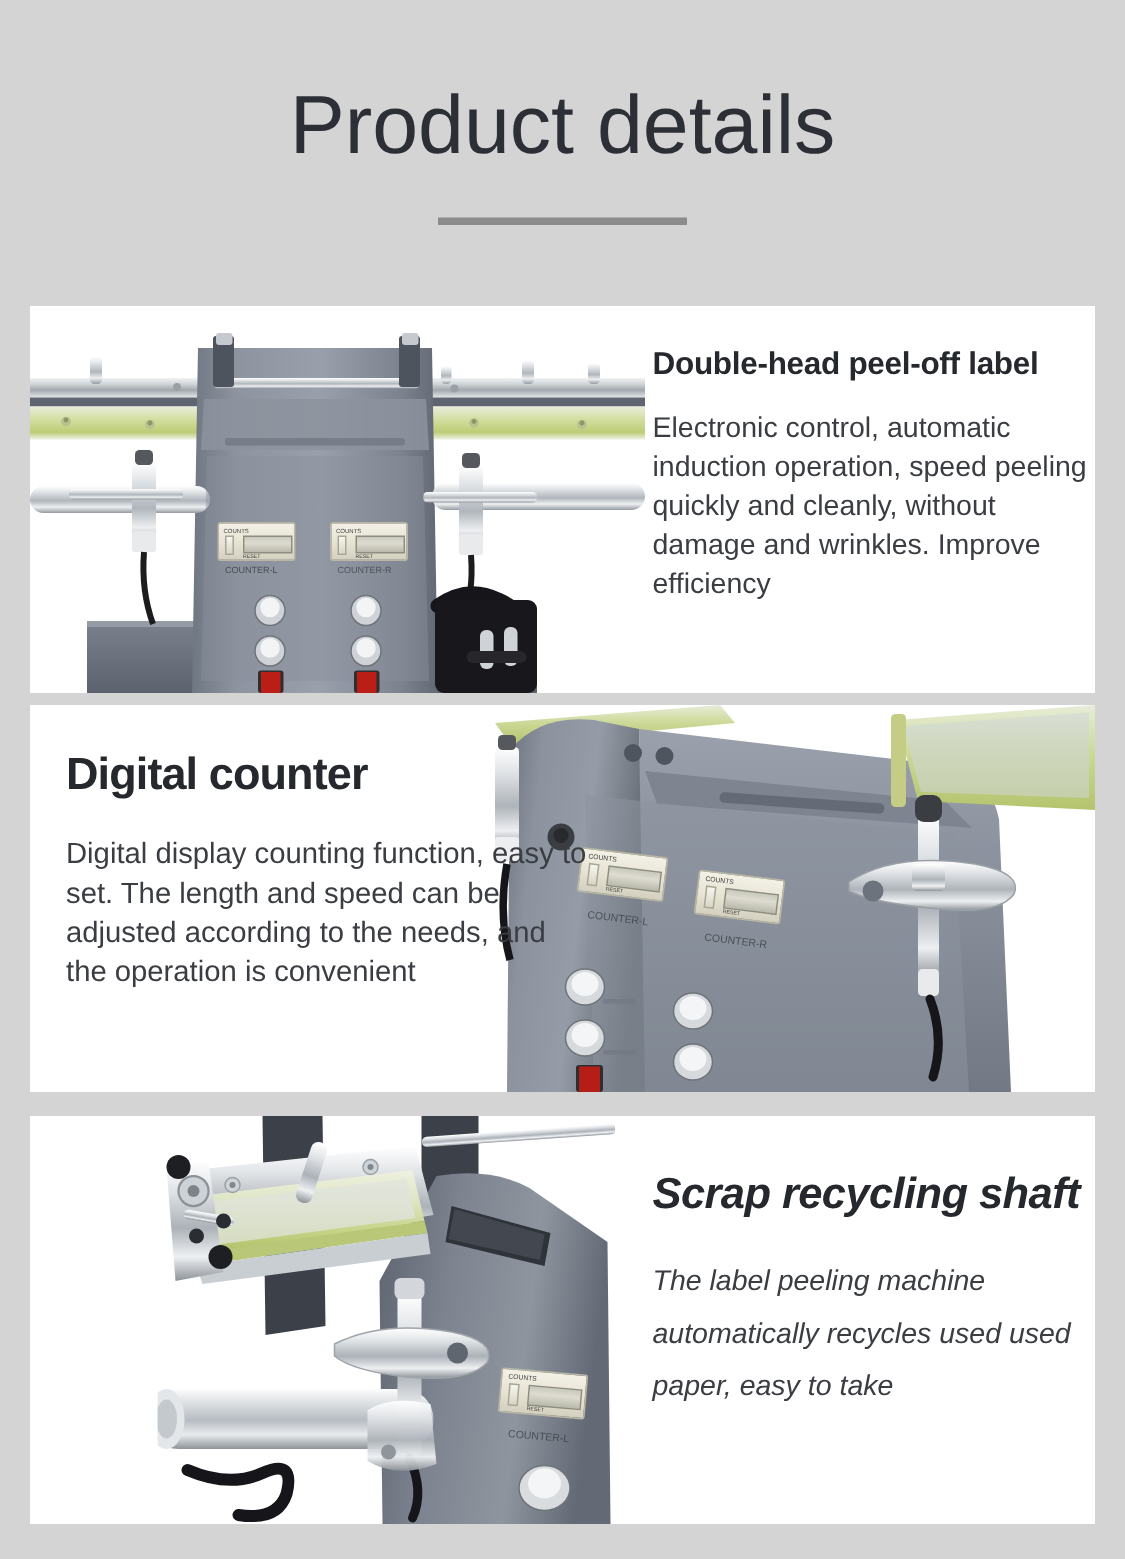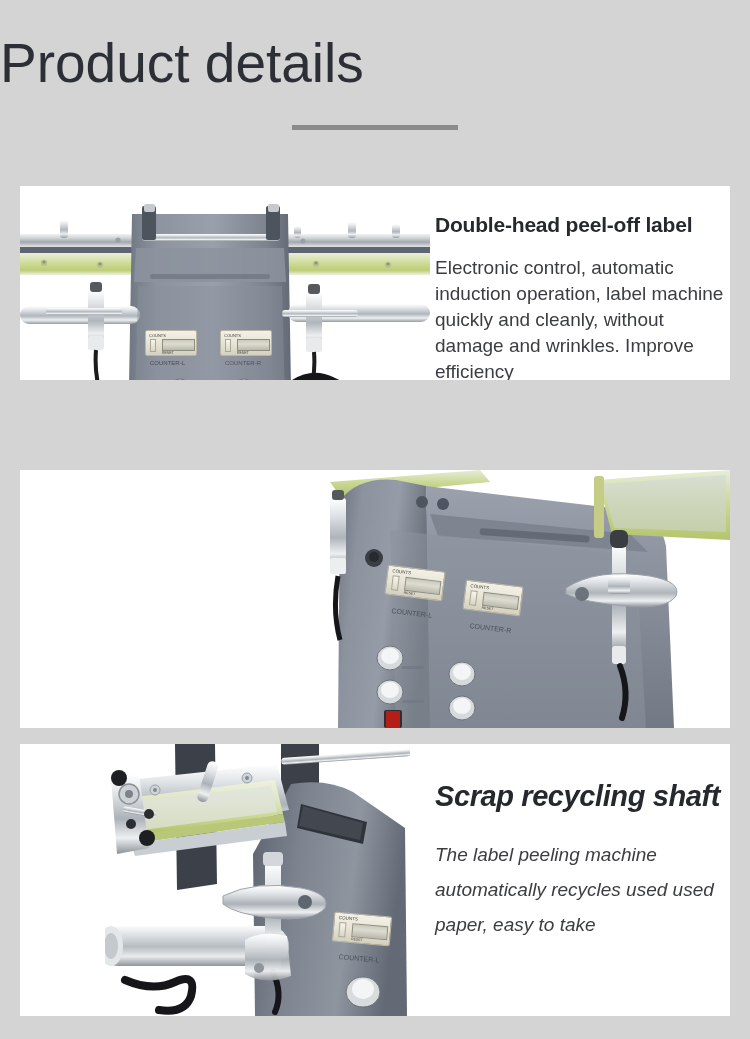--- a/index.html
+++ b/index.html
@@ -8,22 +8,22 @@
     width: 750px;
     height: 1039px;
     background: #d4d4d5;
     font-family: "Liberation Sans", sans-serif;
     overflow: hidden;
     position: relative;
   }
 
   
   .page-header {
-    padding-top: 36px;
-    text-align: left;
+    padding-top: 56px;
+    text-align: center;
   }
   .page-title {
     font-size: 55px;
     font-weight: 400;
     color: #2c2f35;
     letter-spacing: 0px;
     line-height: 1.0;
   }
   .title-rule {
     width: 166px;
@@ -33,21 +33,21 @@
   }
 
   
   .card {
     position: absolute;
     left: 20px;
     width: 710px;
     background: #ffffff;
     overflow: hidden;
   }
-  #card-1 { top: 186px;  height: 194px; }
+  #card-1 { top: 204px;  height: 258px; }
   #card-2 { top: 470px;  height: 258px; }
   #card-3 { top: 744px;  height: 272px; }
 
   .card-inner { position: relative; width: 100%; height: 100%; }
 
   
   .photo {
     position: absolute;
     top: 0;
     height: 100%;
@@ -242,21 +242,21 @@
         <div class="tiny-label" style="font-size:4px; position:absolute; left:3px; top:3px;">COUNTS</div>
         <div class="counter-lcd" style="position:absolute; left:16px; top:8px; width:33px; height:12px;"></div>
         <div style="position:absolute;left:4px;top:8px;width:6px;height:13px;background:linear-gradient(180deg,#f7f6ee,#d8d6c6);border:1px solid #a9a797;"></div>
         <div class="tiny-label" style="font-size:3.5px; position:absolute; left:16px; top:21px;">RESET</div>
       </div>
       <div class="tiny-label" style="position:absolute; left:205px; top:174px; font-size:6px; color:#3c3f44; opacity:.75;">COUNTER-R</div>
     </div>
 
     <div class="text-block" id="text-1">
       <div class="card-heading">Double-head peel-off label</div>
-      <div class="card-body">Electronic control, automatic induction operation, label machine quickly and cleanly, without damage and wrinkles. Improve efficiency</div>
+      <div class="card-body">Electronic control, automatic induction operation, speed peeling quickly and cleanly, without damage and wrinkles. Improve efficiency</div>
     </div>
 
   </div>
 </div>
 
 <div class="card" id="card-2">
   <div class="card-inner">
 
     <div class="photo" id="photo-2">
       <svg width="400" height="258" viewBox="0 0 400 258" style="position:absolute;left:0;top:0;">
@@ -344,20 +344,24 @@
 
       <div class="ph counter-box" style="left:134px; top:113px; width:58px; height:30px; transform:rotate(7deg);">
         <div class="tiny-label" style="font-size:4.5px; position:absolute; left:4px; top:3px;">COUNTS</div>
         <div class="counter-lcd" style="position:absolute; left:18px; top:9px; width:36px; height:14px;"></div>
         <div style="position:absolute;left:5px;top:9px;width:7px;height:15px;background:linear-gradient(180deg,#f7f6ee,#d8d6c6);border:1px solid #a9a797;"></div>
         <div class="tiny-label" style="font-size:3.5px; position:absolute; left:18px; top:24px;">RESET</div>
       </div>
       <div class="tiny-label" style="position:absolute; left:140px; top:152px; font-size:7px; color:#3c3f44; opacity:.8; transform:rotate(7deg);">COUNTER-R</div>
     </div>
 
+    <div class="text-block" id="text-2">
+      <div class="card-heading large">Digital counter</div>
+      <div class="card-body">Digital display counting function, easy to set. The length and speed can be adjusted according to the needs, and the operation is convenient</div>
+    </div>
 
   </div>
 </div>
 
 <div class="card" id="card-3">
   <div class="card-inner">
 
     <div class="photo" id="photo-3">
       <svg width="305" height="272" viewBox="0 0 305 272" style="position:absolute;left:0;top:0;">
         <defs>

